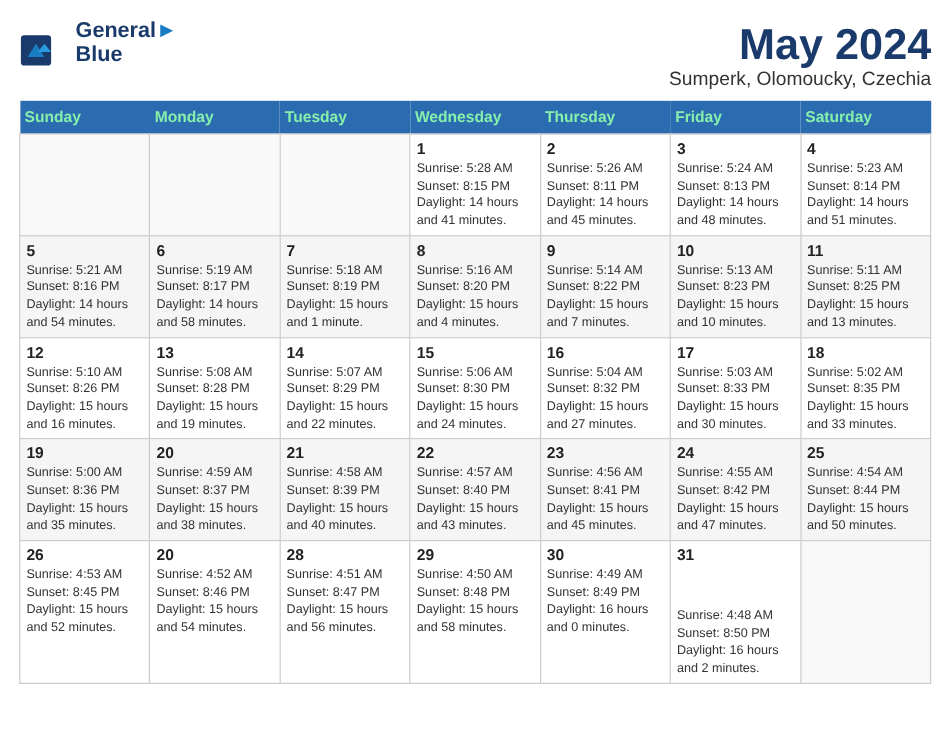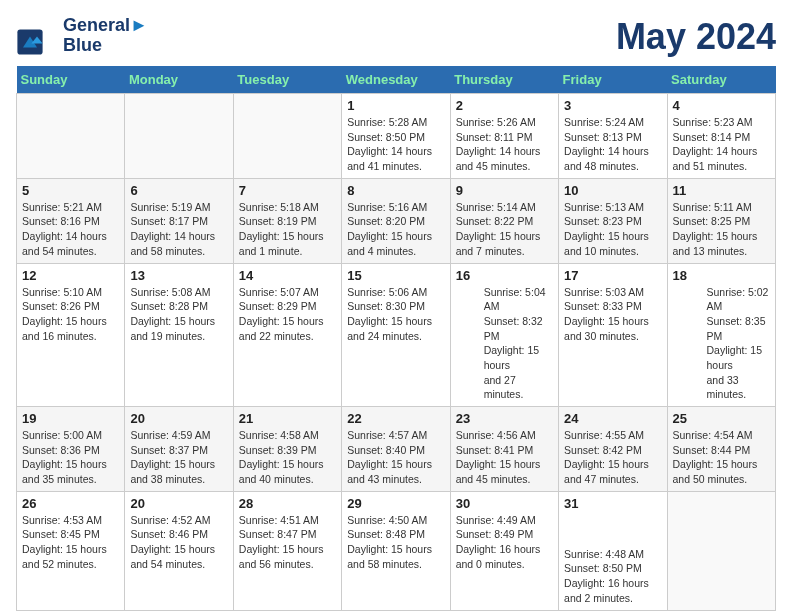--- a/index.html
+++ b/index.html
@@ -97,20 +97,21 @@
       <polygon points="10,28 20,12 30,28" fill="#1a7cc1"></polygon>
       <polygon points="22,22 30,12 38,22" fill="#2b9be0"></polygon>
     </svg>
     <div class="logo-text">
       <div>General<span>►</span></div>
       <div>Blue</div>
     </div>
   </div>
   <div class="title-block">
     <div class="main-title">May 2024</div>
+    <div class="subtitle">Sumperk, Olomoucky, Czechia</div>
   </div>
 </div>
 
 <table>
   <thead>
     <tr>
     <th>Sunday</th>
         <th>Monday</th>
         <th>Tuesday</th>
         <th>Wednesday</th>
@@ -120,21 +121,21 @@
       </tr>
   </thead>
   <tbody id="calendar-body">
   <tr>
         <td class="empty-cell"></td>
         <td class="empty-cell"></td>
         <td class="empty-cell"></td>
         <td>
           <div class="day-number">1</div>
           <div class="day-info" style="white-space: pre-line;">Sunrise: 5:28 AM
-Sunset: 8:50 PM
+Sunset: 8:15 PM
 Daylight: 14 hours
 and 41 minutes.</div>
         </td>
         <td>
           <div class="day-number">2</div>
           <div class="day-info" style="white-space: pre-line;">Sunrise: 5:26 AM
 Sunset: 8:11 PM
 Daylight: 14 hours
 and 45 minutes.</div>
         </td>
@@ -228,35 +229,35 @@
         </td>
         <td>
           <div class="day-number">15</div>
           <div class="day-info" style="white-space: pre-line;">Sunrise: 5:06 AM
 Sunset: 8:30 PM
 Daylight: 15 hours
 and 24 minutes.</div>
         </td>
         <td>
           <div class="day-number">16</div>
-          <div class="day-info" style="white-space: pre-line; margin-left: 28px;">Sunrise: 5:04 AM
+          <div class="day-info" style="white-space: pre-line;">Sunrise: 5:04 AM
 Sunset: 8:32 PM
 Daylight: 15 hours
 and 27 minutes.</div>
         </td>
         <td>
           <div class="day-number">17</div>
           <div class="day-info" style="white-space: pre-line;">Sunrise: 5:03 AM
 Sunset: 8:33 PM
 Daylight: 15 hours
 and 30 minutes.</div>
         </td>
         <td>
           <div class="day-number">18</div>
-          <div class="day-info" style="white-space: pre-line; margin-left: 34px;">Sunrise: 5:02 AM
+          <div class="day-info" style="white-space: pre-line;">Sunrise: 5:02 AM
 Sunset: 8:35 PM
 Daylight: 15 hours
 and 33 minutes.</div>
         </td>
       </tr>
       <tr>
         <td>
           <div class="day-number">19</div>
           <div class="day-info" style="white-space: pre-line;">Sunrise: 5:00 AM
 Sunset: 8:36 PM

